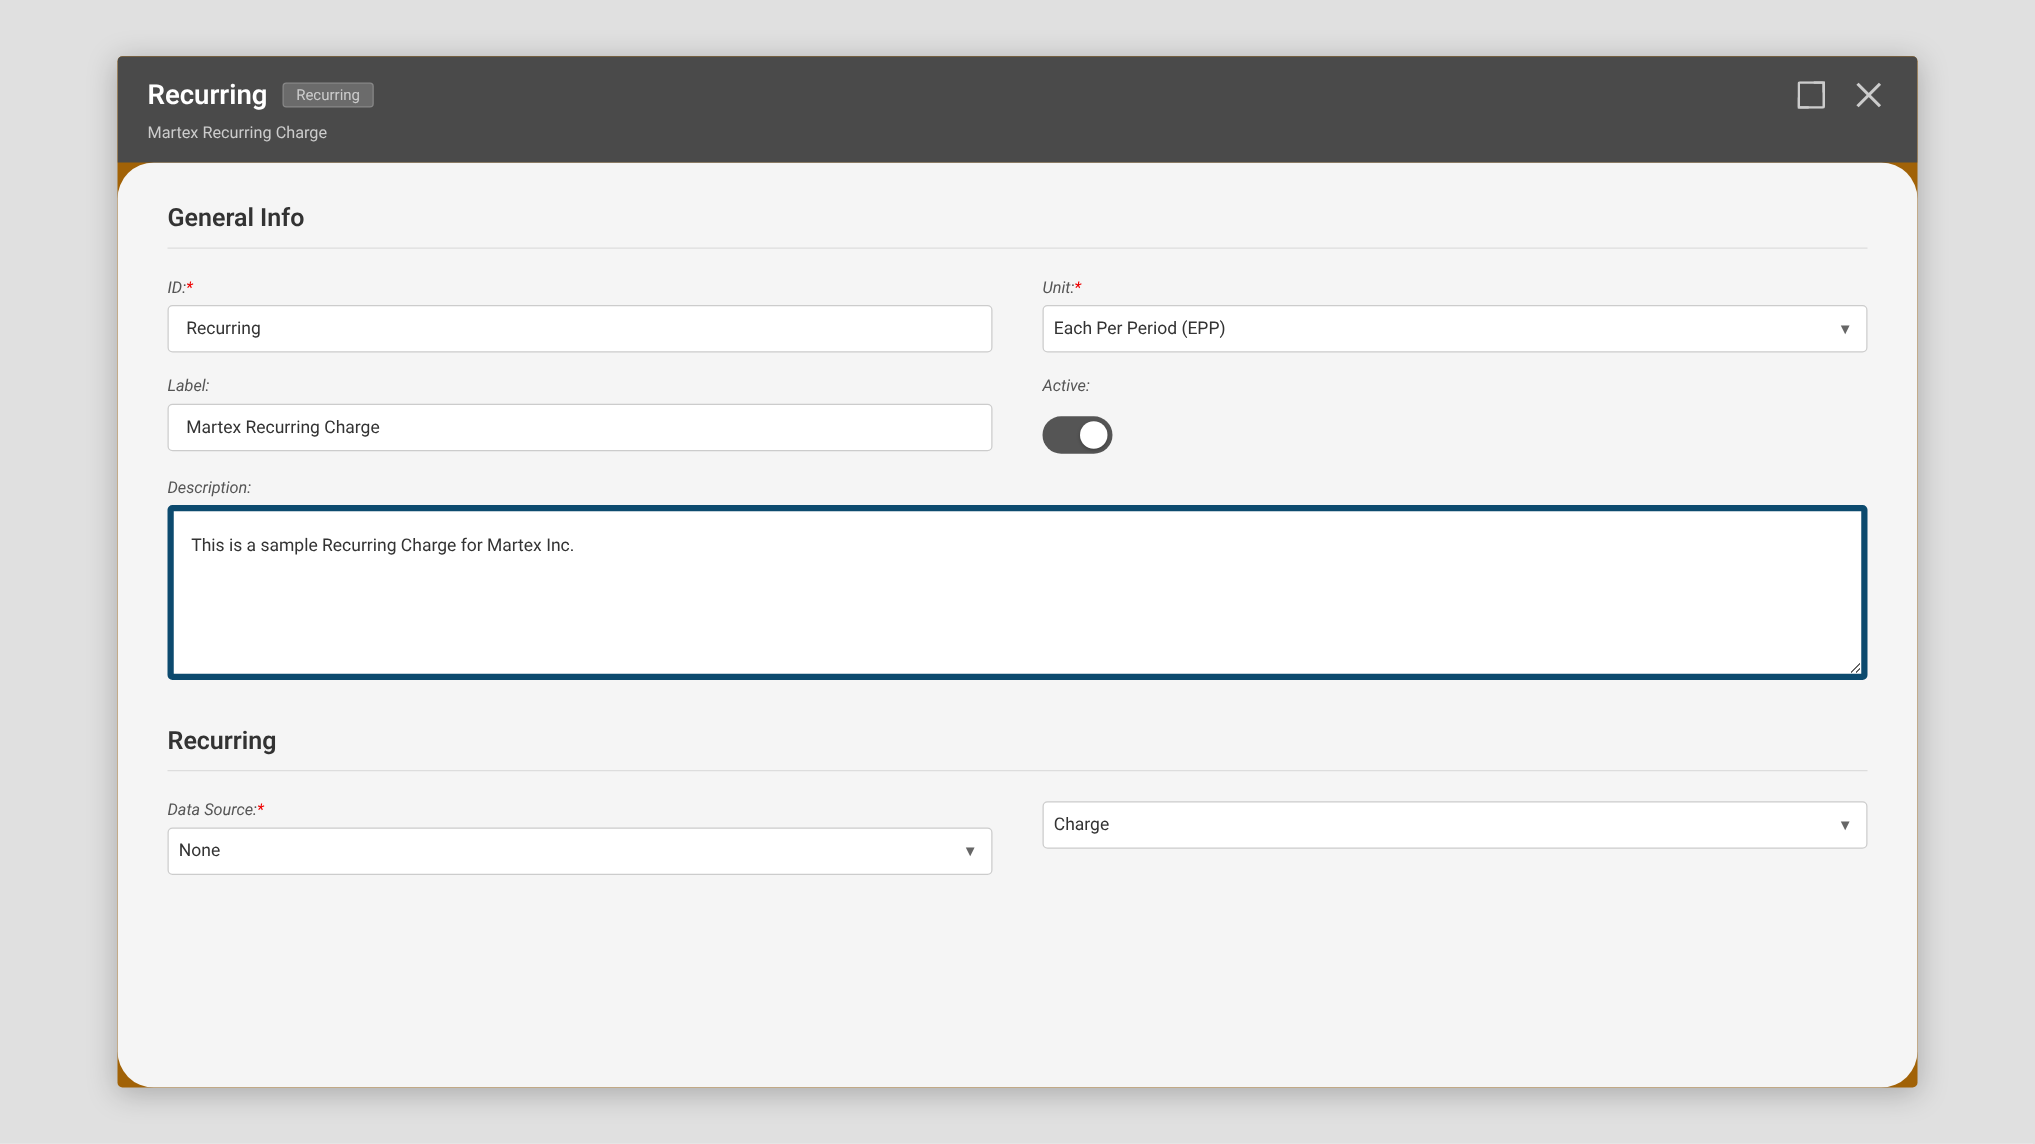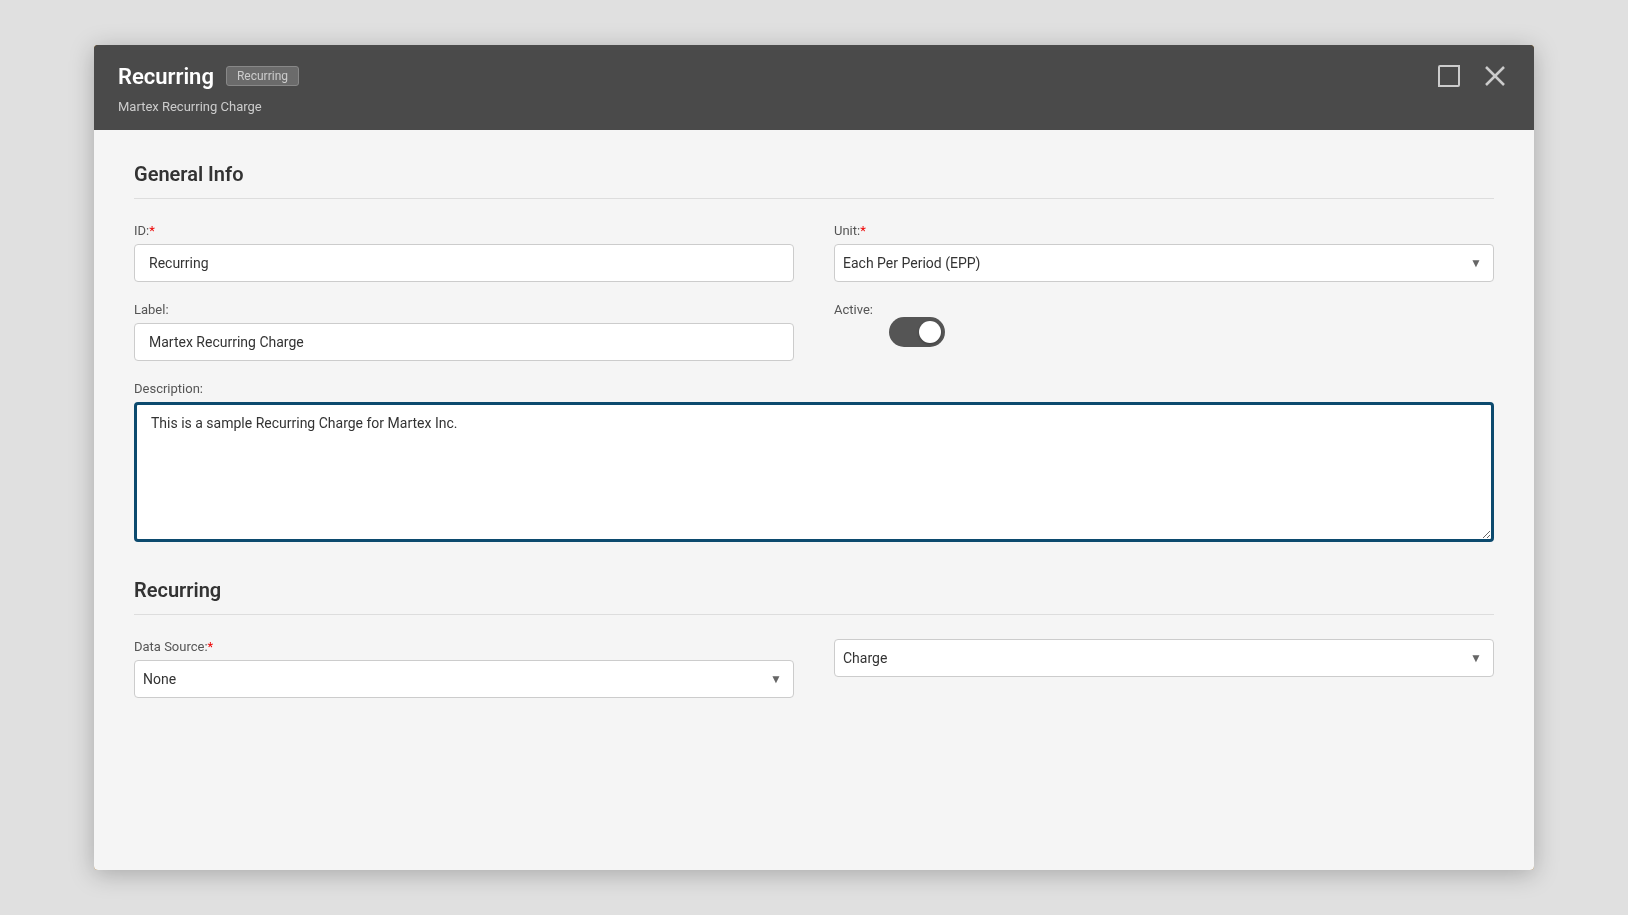--- a/index.html
+++ b/index.html
@@ -85,20 +85,21 @@
       padding: 4px;
       display: flex;
       align-items: center;
       justify-content: center;
     }
 
     .modal-body {
       background: #f5f5f5;
       padding: 32px 40px;
       min-height: 740px;
+      border-radius: 29px;
     }
 
     .section {
       margin-bottom: 36px;
     }
 
     .section-title {
       font-size: 20px;
       font-weight: 600;
       color: #333;
@@ -119,42 +120,43 @@
 
     .form-group {
       display: flex;
       flex-direction: column;
       gap: 6px;
     }
 
     .form-label {
       font-size: 13px;
       color: #555;
+      font-style: italic;
     }
 
     .form-label .required {
       color: #e00;
     }
 
     .form-input {
       width: 100%;
       padding: 10px 14px;
       font-size: 14px;
       border: 1px solid #ccc;
       border-radius: 4px;
       background: #fff;
       color: #333;
       outline: none;
     }
 
     .form-textarea {
       width: 100%;
-      padding: 10px 14px;
+      padding: 20px 14px;
       font-size: 14px;
-      border: 3px solid #0c4a6e;
+      border: 5px solid #0c4a6e;
       border-radius: 4px;
       background: #fff;
       color: #333;
       resize: vertical;
       min-height: 140px;
       outline: none;
     }
 
     .form-select-wrapper {
       position: relative;
@@ -180,21 +182,21 @@
       right: 12px;
       top: 50%;
       transform: translateY(-50%);
       pointer-events: none;
       color: #666;
       font-size: 12px;
     }
 
     .active-group {
       display: flex;
-      flex-direction: row;
+      flex-direction: column;
       gap: 16px;
     }
 
     .toggle-wrapper {
       display: flex;
       align-items: center;
     }
 
     .toggle {
       position: relative;

